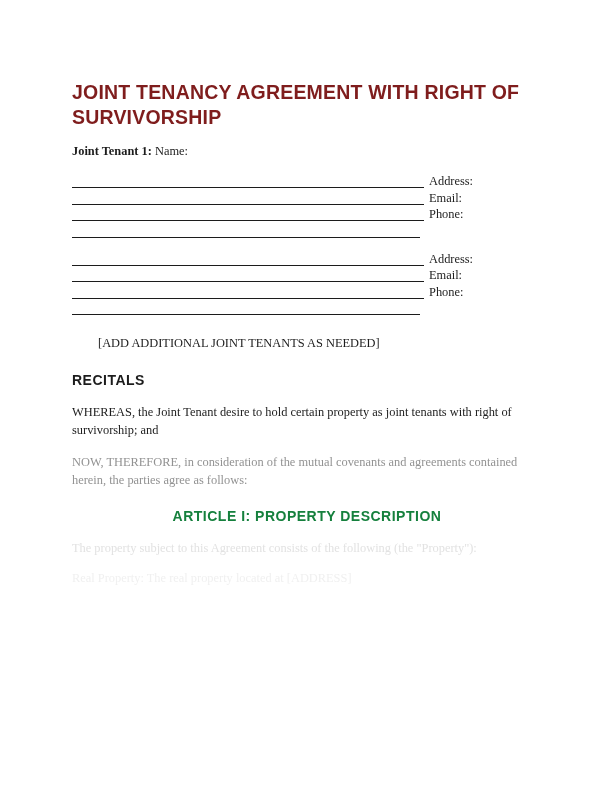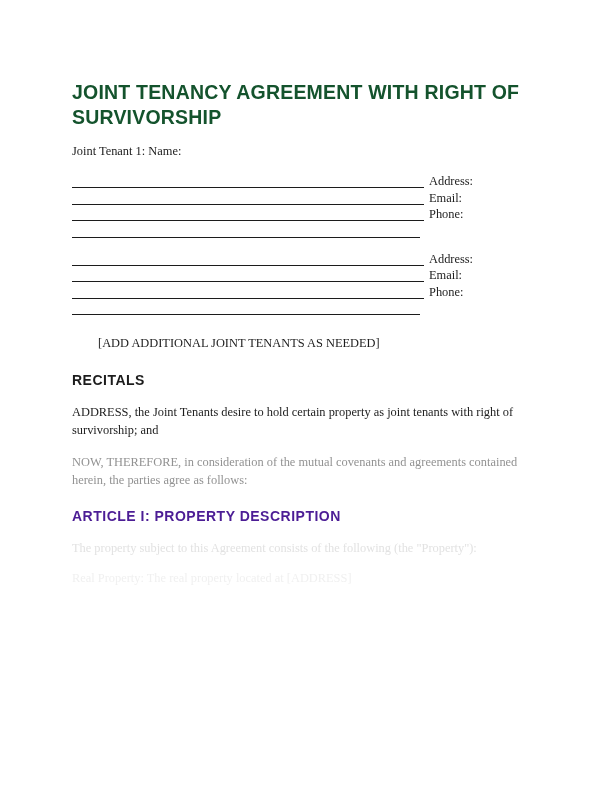--- a/index.html
+++ b/index.html
@@ -15,32 +15,32 @@
     line-height: 1.42;
     color: #1c1c1c;
   }
   .doc-title {
     margin: 80px 0 0 0;
     font-family: "Liberation Sans", sans-serif;
     font-weight: 700;
     font-size: 19.5px;
     line-height: 25px;
     letter-spacing: 0.2px;
-    color: #14532d;
+    color: #7f1d1d;
   }
   p { margin: 15px 0 0 0; }
   .intro-blank {
     display: inline-block;
     width: 112px;
     height: 12px;
     border-bottom: 1.3px solid #1c1c1c;
     margin: 0 3px;
   }
   .tenant-head { margin-top: 13px; }
-  .tenant-head .t-label { font-weight: 400; }
+  .tenant-head .t-label { font-weight: 700; }
   .rows { margin-top: 11px; }
   .row { display: flex; align-items: flex-end; height: 16.6px; }
   .rule {
     display: inline-block;
     width: 352px; height: 14px;
     border-bottom: 1.1px solid #1c1c1c;
   }
   .rule.last { width: 348px; }
   .flabel { margin-left: 5px; line-height: 14px; }
   .add-note { margin-top: 20px; padding-left: 26px; }
@@ -48,21 +48,21 @@
     margin: 19px 0 0 0;
     font-family: "Liberation Sans", sans-serif;
     font-weight: 700;
     font-size: 14px;
     line-height: 17px;
     letter-spacing: 0.5px;
     color: #1c1c1c;
   }
   .fade-1 { color: #747474; }
   .fade-2 { color: #929292; }
-  .fade-3 { color: #4c1d95; }
+  .fade-3 { color: #15803d; text-align: center; }
   .fade-4 { color: #e2e2e2; }
   .fade-5 { color: #f0f0f0; }
   .faded-line { margin-top: 12px; white-space: nowrap; overflow: hidden; }
   .footer {
     position: absolute;
     left: 0; top: 704px;
     width: 612px;
     display: flex;
     align-items: center;
     justify-content: center;
@@ -119,21 +119,21 @@
     </div>
     <div class="row">
       <span class="rule last"></span>
     </div>
   </div>
 
   <p class="add-note">[ADD ADDITIONAL JOINT TENANTS AS NEEDED]</p>
 
   <h2 class="section-heading">RECITALS</h2>
 
-  <p>ADDRESS, the Joint Tenants desire to hold certain property as joint tenants with right of survivorship; and</p>
+  <p>WHEREAS, the Joint Tenant desire to hold certain property as joint tenants with right of survivorship; and</p>
 
 
   <p class="fade-2">NOW, THEREFORE, in consideration of the mutual covenants and agreements contained herein, the parties agree as follows:</p>
 
   <h2 class="section-heading fade-3">ARTICLE I: PROPERTY DESCRIPTION</h2>
 
   <p class="fade-4">The property subject to this Agreement consists of the following (the "Property"):</p>
 
   <p class="fade-5 faded-line">Real Property: The real property located at [ADDRESS]</p>
 

